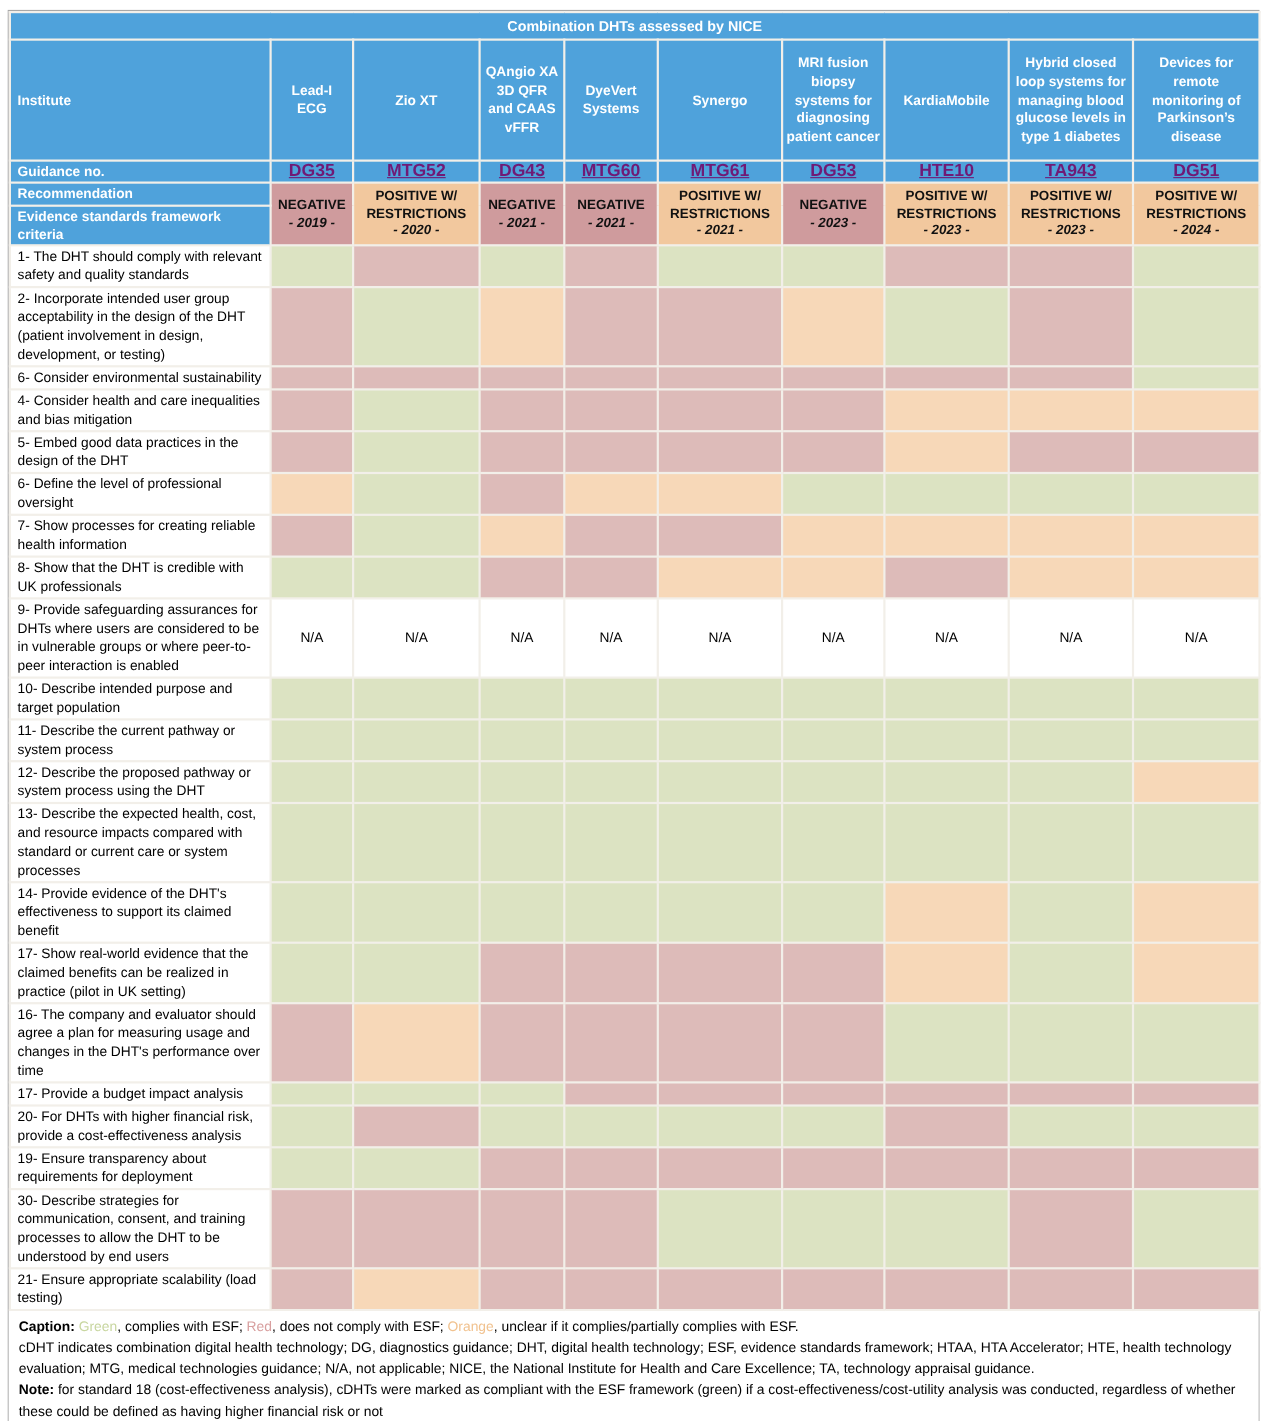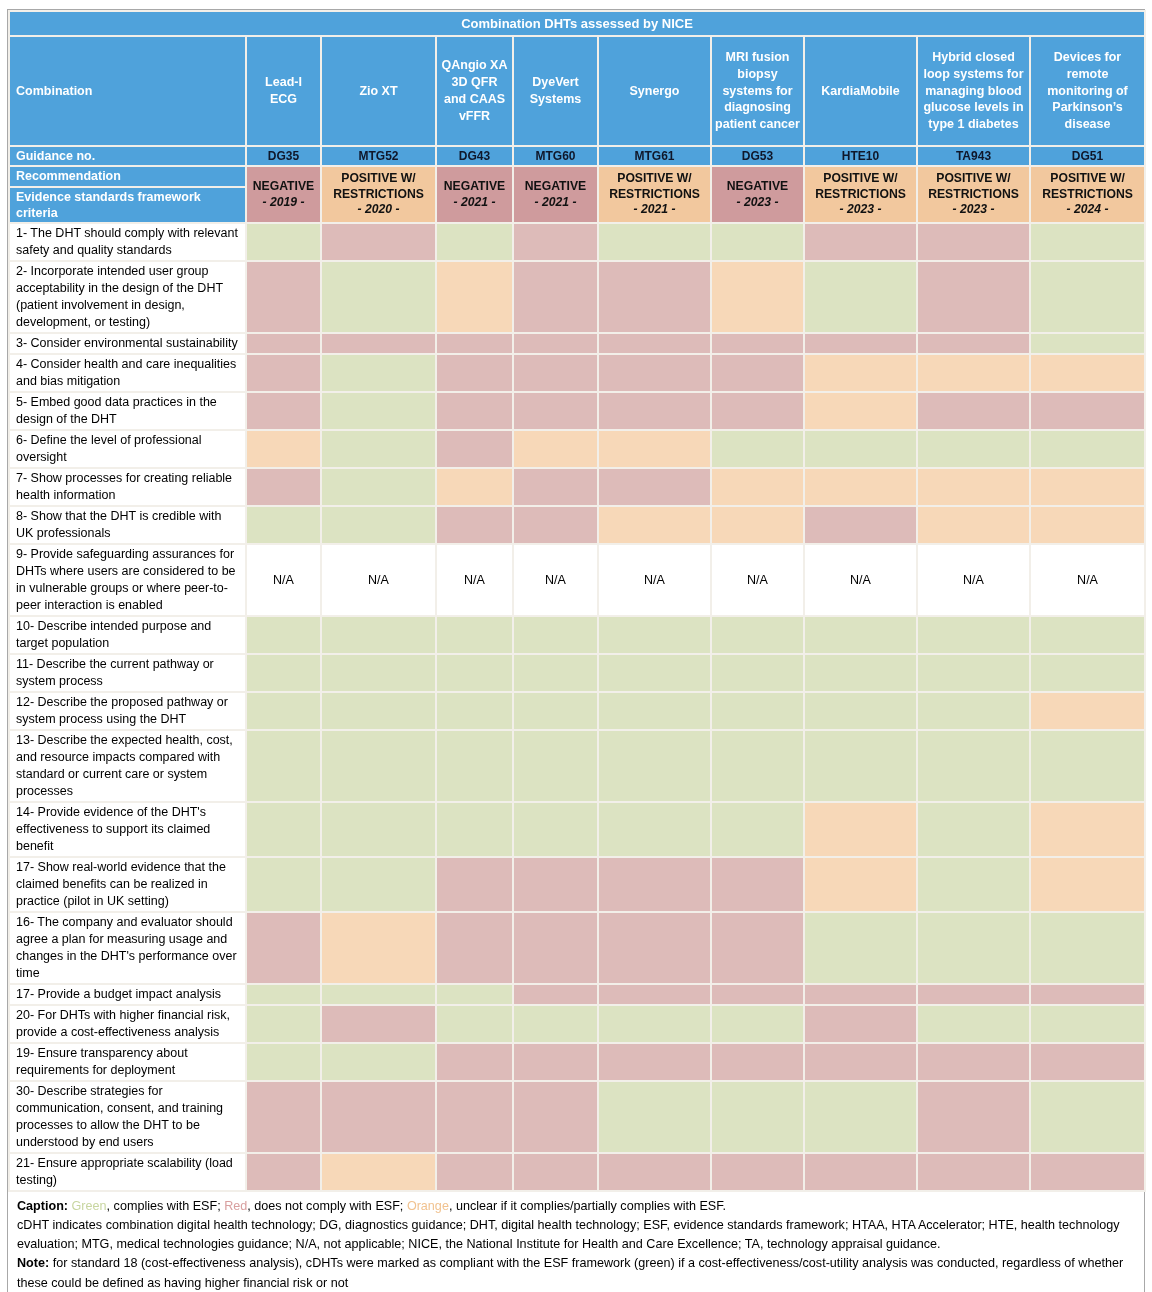--- a/index.html
+++ b/index.html
@@ -4,21 +4,21 @@
 <style>
   html,body{margin:0;padding:0;background:#fff;color:#000;font-family:"Liberation Sans",sans-serif;}
   .figure{width:1136px;margin:9px auto;border:1px solid #a8a8a8;background:#fff;}
   table{border-collapse:collapse;table-layout:fixed;width:100%;}
   td{border:2px solid #f2efe9;padding:0;vertical-align:middle;word-wrap:break-word;}
   .title-cell{background:#4fa2db;color:#fff;font-weight:bold;text-align:center;font-size:13px;height:23px;}
   .blue{background:#4fa2db;color:#fff;font-weight:bold;font-size:12.5px;}
   .left-label{text-align:left;padding:1px 6px;line-height:1.3;}
   .hcell{text-align:center;padding:3px 3px;line-height:1.35;height:102px;font-size:12.5px;}
   .gcell{text-align:center;height:17px;}
-  .glink{color:#0f172a;font-weight:bold;font-size:12px;cursor:pointer;}
+  .glink{color:#701a75;font-weight:bold;text-decoration:underline;font-size:16px;cursor:pointer;}
   .rec{text-align:center;font-weight:bold;font-size:12.2px;line-height:1.28;padding:2px 1px;color:#111;}
   .rec .yr{font-style:italic;}
   .crit-label{font-size:12.5px;line-height:17px;padding:1px 6px;background:#fff;text-align:left;vertical-align:middle;}
   .na-cell{text-align:center;font-size:12.5px;background:#fff;}
   .caption{font-size:12.6px;line-height:1.52;padding:5px 9px;background:#fff;}
   .b{font-weight:bold;}
 </style>
 </head>
 <body>
 
@@ -34,21 +34,21 @@
         <col style="width:93px">
         <col style="width:113px">
       <col style="width:113px">
         <col style="width:115px">
     </colgroup>
     <tbody>
       <tr>
         <td class="title-cell" colspan="10">Combination DHTs assessed by NICE</td>
       </tr>
       <tr id="head-row">
-        <td class="blue left-label">Combination</td>
+        <td class="blue left-label">Institute</td>
       <td class="blue hcell">Lead-I ECG</td>
           <td class="blue hcell">Zio XT</td>
           <td class="blue hcell">QAngio XA 3D QFR and CAAS vFFR</td>
           <td class="blue hcell">DyeVert Systems</td>
           <td class="blue hcell">Synergo</td>
           <td class="blue hcell">MRI fusion biopsy systems for diagnosing patient cancer</td>
           <td class="blue hcell">KardiaMobile</td>
           <td class="blue hcell">Hybrid closed loop systems for managing blood glucose levels in type 1 diabetes</td>
           <td class="blue hcell">Devices for remote monitoring of Parkinson’s disease</td>
         </tr>
@@ -126,21 +126,21 @@
           <td style="background: rgb(220, 227, 194);"></td>
           <td style="background: rgb(247, 216, 184);"></td>
           <td style="background: rgb(221, 187, 185);"></td>
           <td style="background: rgb(221, 187, 185);"></td>
           <td style="background: rgb(247, 216, 184);"></td>
           <td style="background: rgb(220, 227, 194);"></td>
           <td style="background: rgb(221, 187, 185);"></td>
           <td style="background: rgb(220, 227, 194);"></td>
         </tr>
         <tr>
-          <td class="crit-label">3- Consider environmental sustainability</td>
+          <td class="crit-label">6- Consider environmental sustainability</td>
           <td style="background: rgb(221, 187, 185);"></td>
           <td style="background: rgb(221, 187, 185);"></td>
           <td style="background: rgb(221, 187, 185);"></td>
           <td style="background: rgb(221, 187, 185);"></td>
           <td style="background: rgb(221, 187, 185);"></td>
           <td style="background: rgb(221, 187, 185);"></td>
           <td style="background: rgb(221, 187, 185);"></td>
           <td style="background: rgb(221, 187, 185);"></td>
           <td style="background: rgb(220, 227, 194);"></td>
         </tr>

